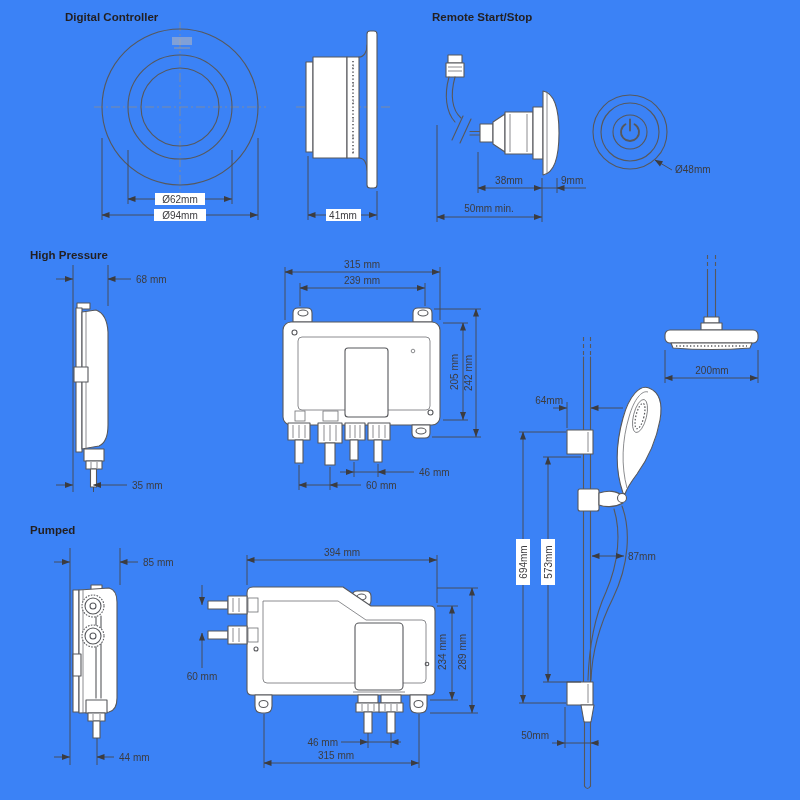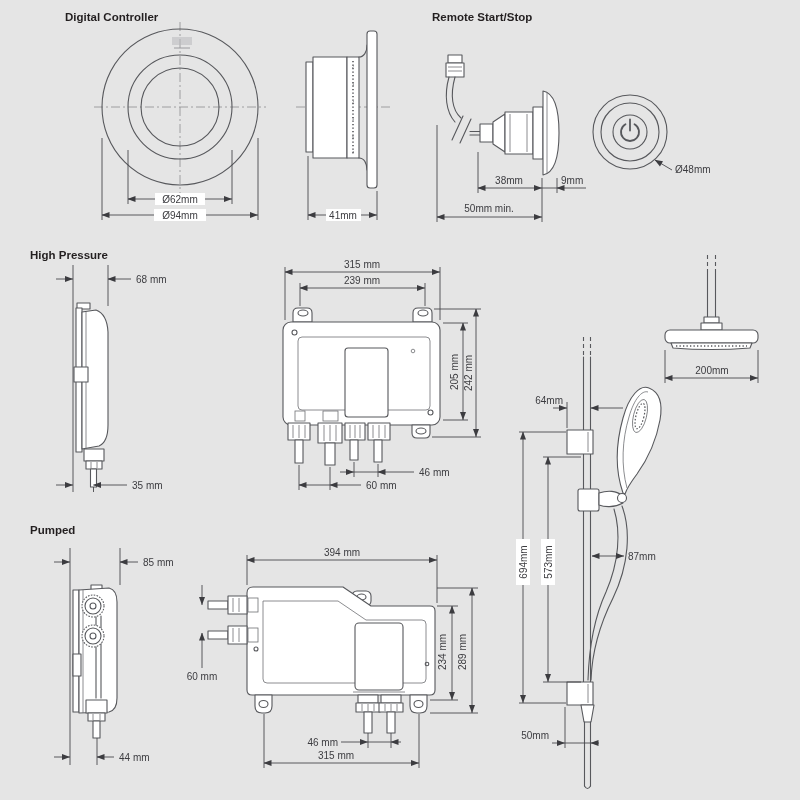--- a/index.html
+++ b/index.html
@@ -1,16 +1,16 @@
 <!DOCTYPE html>
 <html><head>
 <meta charset="utf-8">
 <style>
   html,body{margin:0;padding:0;background:#fff;}
-  .canvas{position:relative;width:800px;height:800px;background:#e5e5e5;overflow:hidden;
+  .canvas{position:relative;width:800px;height:800px;background:#3b82f6;overflow:hidden;
           font-family:"Liberation Sans",sans-serif;}
   svg{display:block;}
   svg text{font-family:"Liberation Sans",sans-serif;}
   .title{font-size:11.5px;font-weight:bold;fill:#231f20;}
   .dim{font-size:10px;fill:#3c3c40;}
   .tiny{font-size:4px;fill:#6a6a6e;}
   .ln{stroke:#57585c;fill:none;stroke-width:1.1;stroke-linejoin:round;stroke-linecap:round;}
   .lnw{stroke:#57585c;fill:#ffffff;stroke-width:1.1;stroke-linejoin:round;}
   .lnt{stroke:#6f7074;fill:none;stroke-width:0.8;}
   .dl{stroke:#48484c;fill:none;stroke-width:0.9;}

